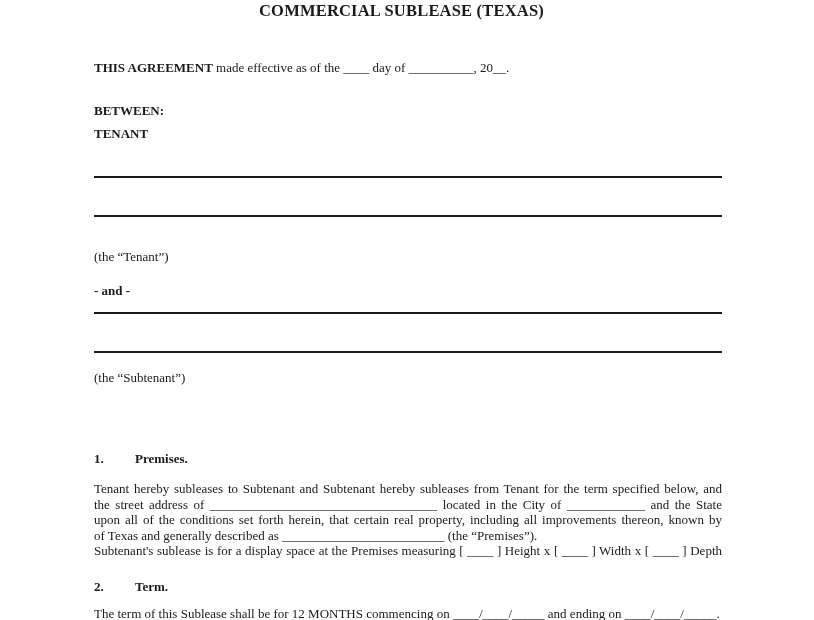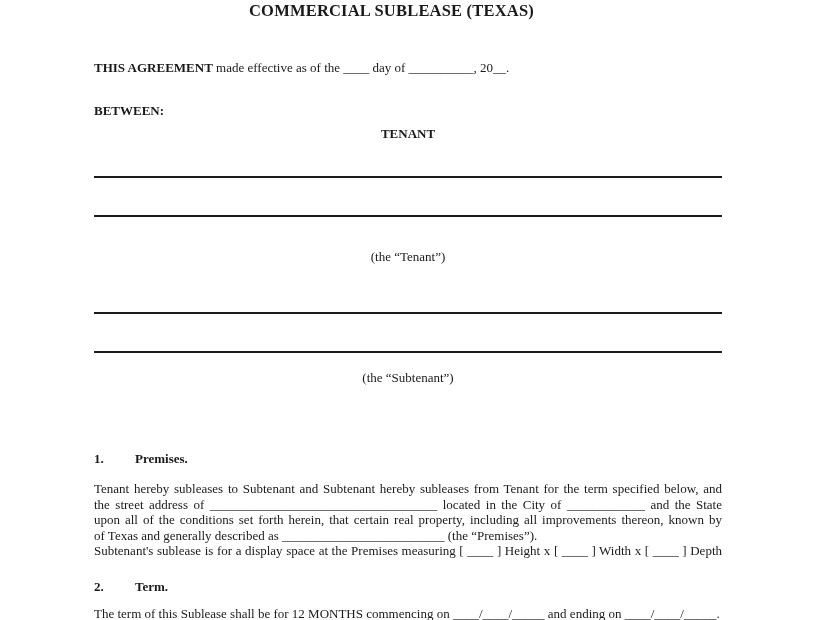--- a/index.html
+++ b/index.html
@@ -22,25 +22,25 @@
     background: #ffffff;
   }
   .abs {
     position: absolute;
     left: 94px;
     width: 628px;
     line-height: 16px;
   }
   .full {
     position: absolute;
-    left: 4px;
+    left: 14px;
     width: 727px;
     padding-left: 24px;
   }
-  .center { text-align: center; }
+  .center { }
   .b { font-weight: bold; }
   .title {
     top: 1px;
     font-size: 16.5px;
     font-weight: bold;
     letter-spacing: 0.2px;
     text-align: center;
   }
   .rule {
     position: absolute;
@@ -75,20 +75,21 @@
 
   <p class="abs b" style="top:103px; margin:0;">BETWEEN:</p>
 
   <p class="abs center b" style="top:126px; margin:0;">TENANT</p>
 
   <div class="rule" style="top:176px;"></div>
   <div class="rule" style="top:215px;"></div>
 
   <p class="abs center" style="top:249px; margin:0;">(the “Tenant”)</p>
 
+  <p class="abs center b" style="top:283px; margin:0;">- and -</p>
 
   <div class="rule" style="top:312px;"></div>
   <div class="rule" style="top:351px;"></div>
 
   <p class="abs center" style="top:370px; margin:0;">(the “Subtenant”)</p>
 
 
   <p class="abs sec-head" style="top:451px; margin:0;"><span class="sec-num">1.</span><span>Premises.</span></p>
 
   <div class="abs para" style="top:481px;">

